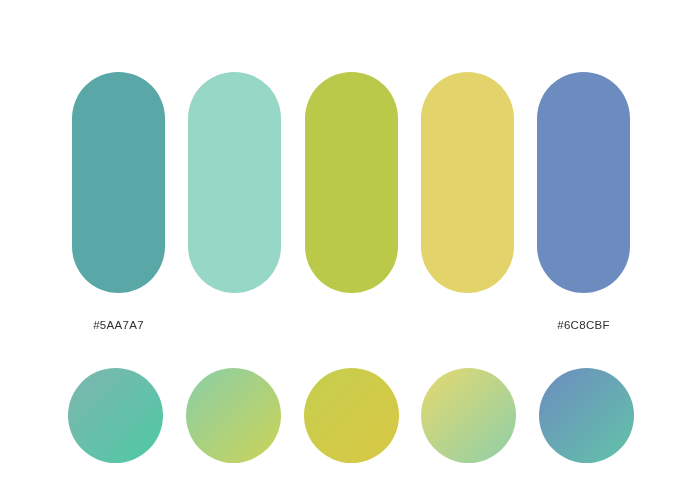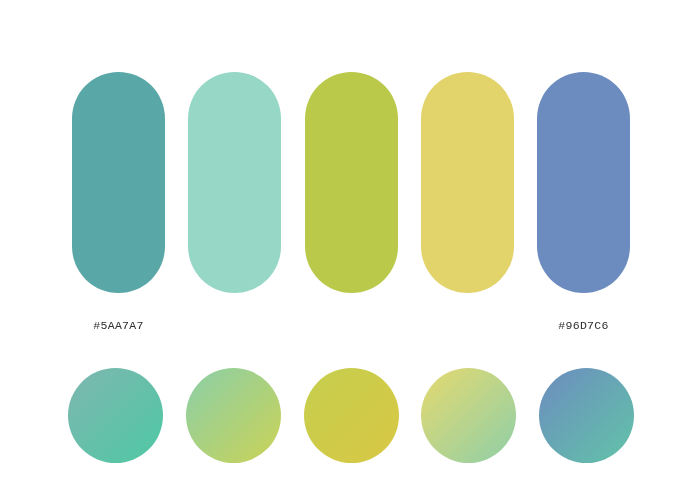--- a/index.html
+++ b/index.html
@@ -58,21 +58,21 @@
     height: 22px;
     display: flex;
     justify-content: space-between;
     align-items: center;
   }
   .label-cell {
     width: 93px;
     text-align: center;
   }
   .hex-label {
-    font-family: Liberation Mono, monospace;
+    font-family: Liberation Sans, sans-serif;
     font-size: 11.5px;
     letter-spacing: 0.3px;
     color: #2f2f2f;
     white-space: nowrap;
     display: inline-block;
   }
 
   
   .circle-row {
     position: absolute;
@@ -123,26 +123,26 @@
     </div>
 
   </div>
 
   <div class="label-row">
 
     <div class="label-cell">
       <span class="hex-label">#5AA7A7</span>
     </div>
 
-    <div class="label-cell">
-      <span class="hex-label">#96D7C6</span>
-    </div>
 
 
 
+    <div class="label-cell">
+      <span class="hex-label">#6C8CBF</span>
+    </div>
 
   </div>
 
   <div class="circle-row">
 
     <div class="circle-cell">
       <div class="gradient-circle" style="background: linear-gradient(135deg, rgb(127, 182, 176) 0%, rgb(78, 201, 164) 100%);"></div>
     </div>
 
     <div class="circle-cell">

